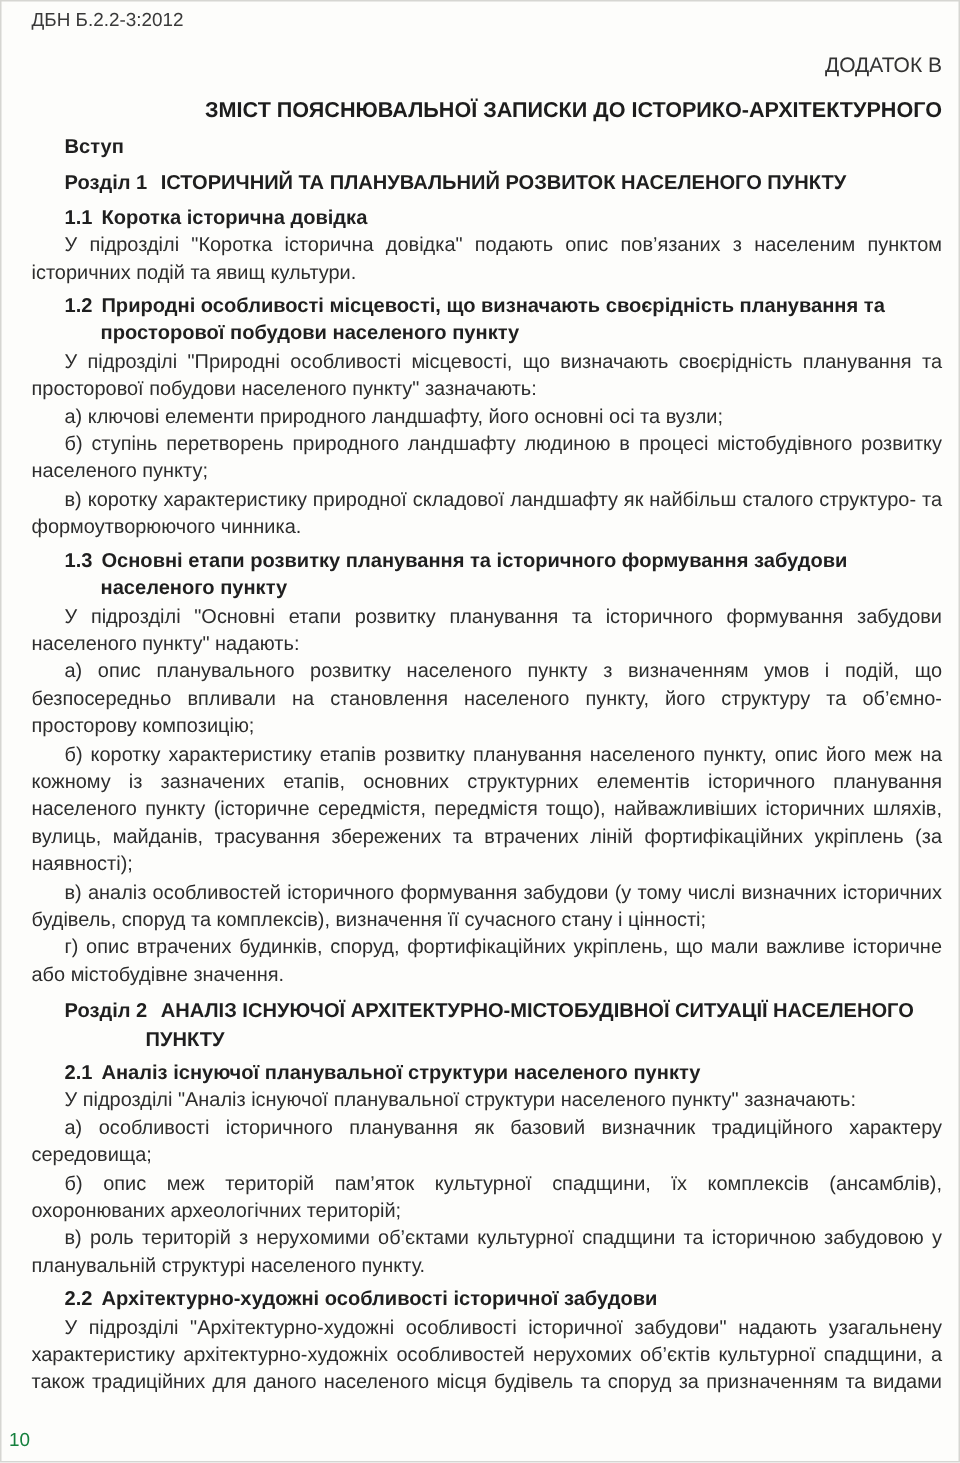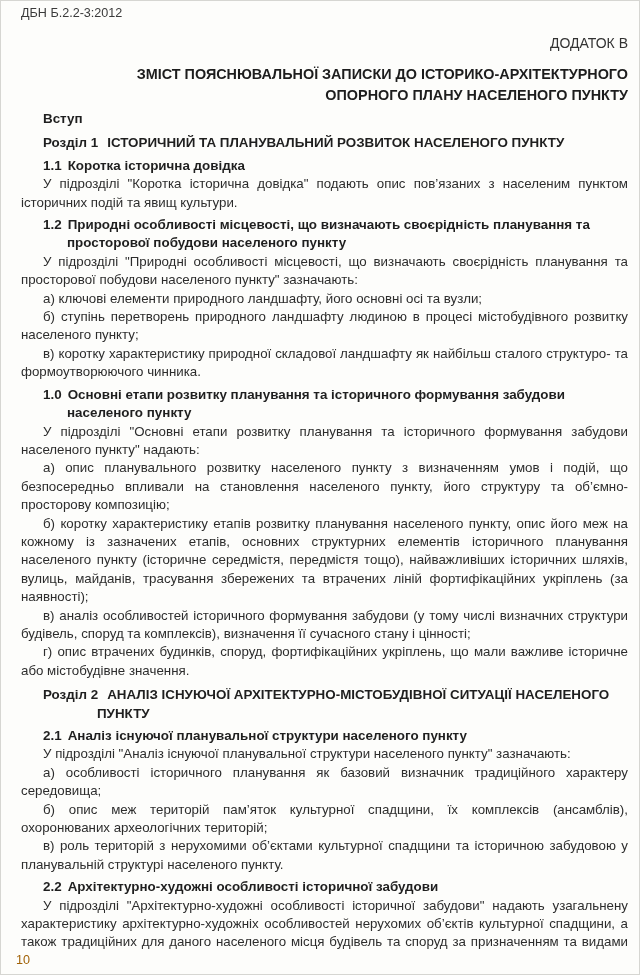--- a/index.html
+++ b/index.html
@@ -28,34 +28,33 @@
   .h2 .hwrap{padding-left:24px;text-indent:-24px;}
   .h1 .hwrap{padding-left:54px;text-indent:-54px;}
   .mt-intro{margin-top:4px;}
   .mt-h1{margin-top:6px;}
   .mt-h2{margin-top:4px;}
   .num-wide{margin-right:9px;}
   .num{margin-right:6px;}
   p{margin:0;text-indent:22px;text-align:justify;}
   p.oneline{white-space:nowrap;text-align:left;}
   p.continued{text-align-last:justify;}
-  .pageno{position:absolute;left:15px;bottom:5px;font-size:12.6px;color:#a16207;}
+  .pageno{position:absolute;left:5px;bottom:5px;font-size:12.6px;color:#15803d;}
 </style>
 </head>
 <body>
 
 <div class="page">
 
   <div class="doc-code">ДБН Б.2.2-3:2012</div>
 
   <div class="center appendix-label">ДОДАТОК В</div>
 
   <div class="center main-title">
     <span>ЗМІСТ ПОЯСНЮВАЛЬНОЇ ЗАПИСКИ ДО ІСТОРИКО-АРХІТЕКТУРНОГО</span>
-    <span>ОПОРНОГО ПЛАНУ НАСЕЛЕНОГО ПУНКТУ</span>
   </div>
 
   <div class="h mt-intro">Вступ</div>
 
   <div class="h h1 mt-h1">
     <div class="hwrap">
       <span class="num-wide">Розділ 1</span><span>ІСТОРИЧНИЙ ТА ПЛАНУВАЛЬНИЙ РОЗВИТОК НАСЕЛЕНОГО ПУНКТУ</span>
     </div>
   </div>
 
@@ -71,27 +70,27 @@
       <span class="num">1.2</span><span>Природні особливості місцевості, що визначають своєрідність планування та просторової побудови населеного пункту</span>
     </div>
   </div>
   <p>У підрозділі "Природні особливості місцевості, що визначають своєрідність планування та просторової побудови населеного пункту" зазначають:</p>
   <p>а) ключові елементи природного ландшафту, його основні осі та вузли;</p>
   <p>б) ступінь перетворень природного ландшафту людиною в процесі містобудівного розвитку населеного пункту;</p>
   <p>в) коротку характеристику природної складової ландшафту як найбільш сталого структуро- та формоутворюючого чинника.</p>
 
   <div class="h h2 mt-h2">
     <div class="hwrap">
-      <span class="num">1.0</span><span>Основні етапи розвитку планування та історичного формування забудови населеного пункту</span>
+      <span class="num">1.3</span><span>Основні етапи розвитку планування та історичного формування забудови населеного пункту</span>
     </div>
   </div>
   <p>У підрозділі "Основні етапи розвитку планування та історичного формування забудови населеного пункту" надають:</p>
   <p>а) опис планувального розвитку населеного пункту з визначенням умов і подій, що безпосередньо впливали на становлення населеного пункту, його структуру та об’ємно-просторову композицію;</p>
   <p>б) коротку характеристику етапів розвитку планування населеного пункту, опис його меж на кожному із зазначених етапів, основних структурних елементів історичного планування населеного пункту (історичне середмістя, передмістя тощо), найважливіших історичних шляхів, вулиць, майданів, трасування збережених та втрачених ліній фортифікаційних укріплень (за наявності);</p>
-  <p>в) аналіз особливостей історичного формування забудови (у тому числі визначних структури будівель, споруд та комплексів), визначення її сучасного стану і цінності;</p>
+  <p>в) аналіз особливостей історичного формування забудови (у тому числі визначних історичних будівель, споруд та комплексів), визначення її сучасного стану і цінності;</p>
   <p>г) опис втрачених будинків, споруд, фортифікаційних укріплень, що мали важливе історичне або містобудівне значення.</p>
 
   <div class="h h1 mt-h1">
     <div class="hwrap">
       <span class="num-wide">Розділ 2</span><span>АНАЛІЗ ІСНУЮЧОЇ АРХІТЕКТУРНО-МІСТОБУДІВНОЇ СИТУАЦІЇ НАСЕЛЕНОГО ПУНКТУ</span>
     </div>
   </div>
 
   <div class="h h2 mt-h2">
     <div class="hwrap">

